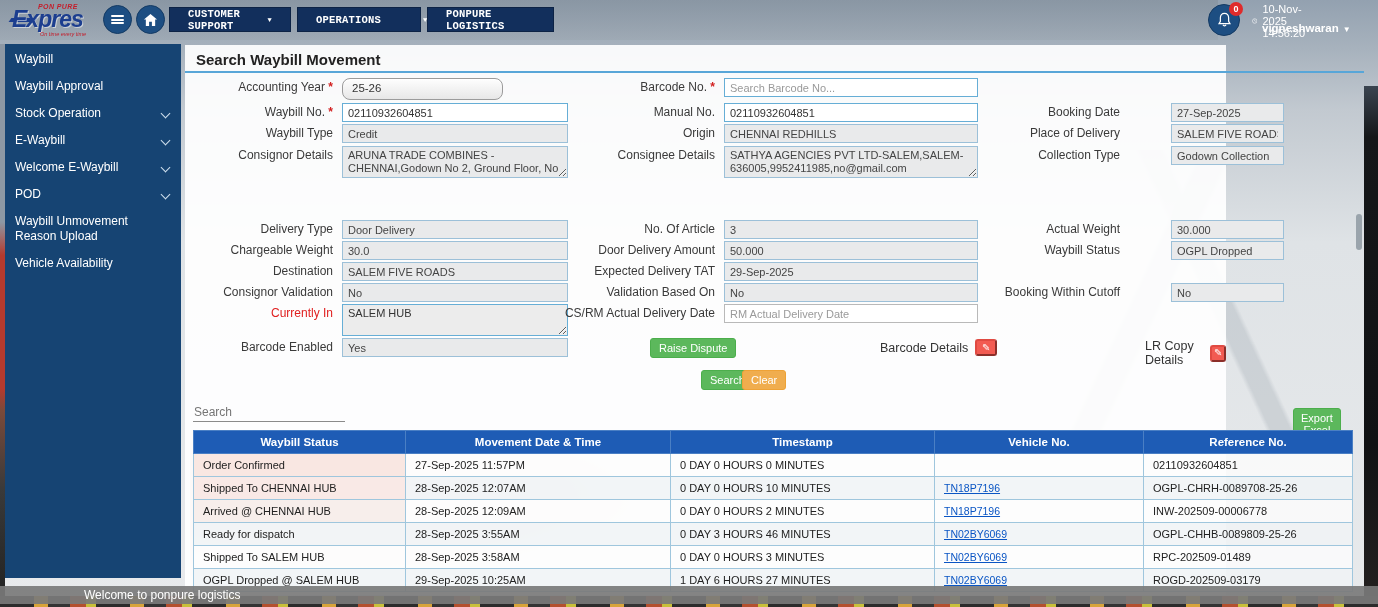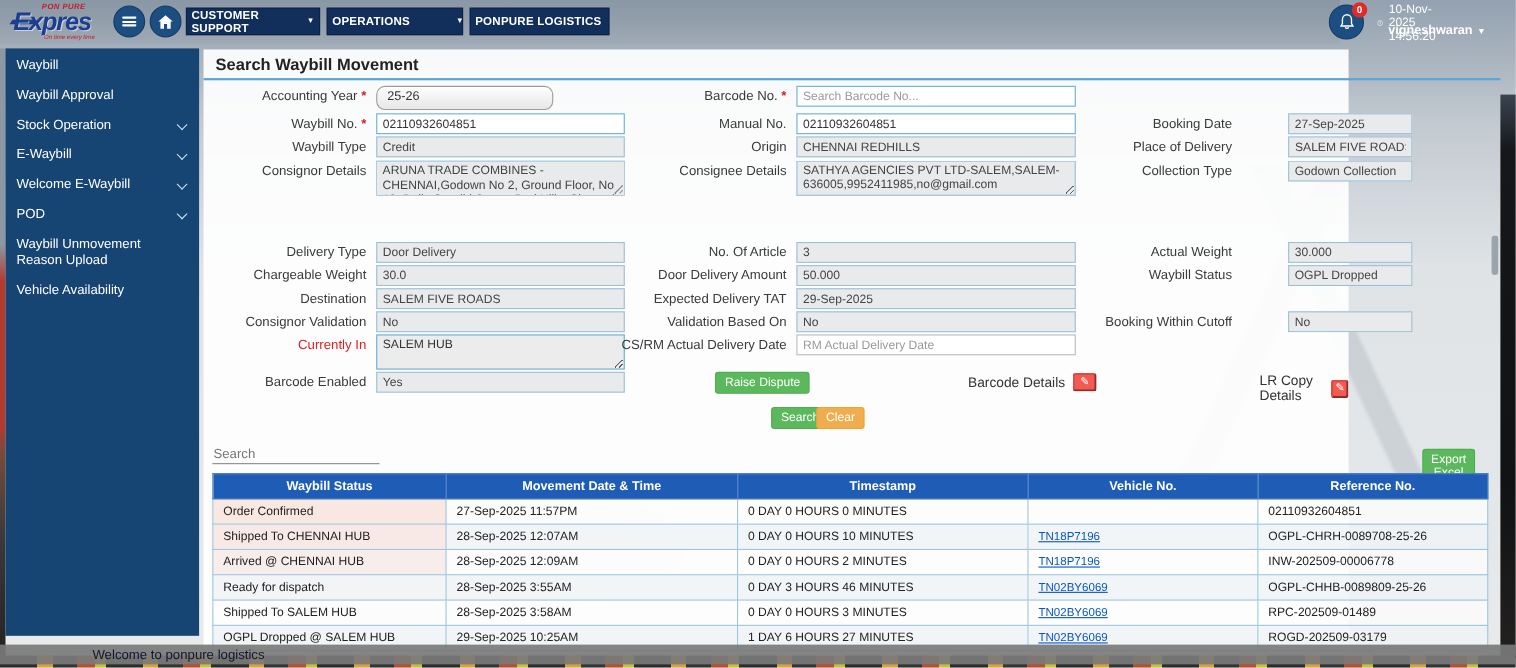--- a/index.html
+++ b/index.html
@@ -28,21 +28,21 @@
   .logo .brand-main { position:absolute; left:2px; top:4px; color:#1c3e8f; font-size:23px; font-weight:bold; font-style:italic; letter-spacing:-1px; text-shadow:1px 1px 0 rgba(255,255,255,.5); }
   .logo .swoosh { position:absolute; left:0; top:16px; width:26px; height:4px; background:#1c3e8f; transform:skewX(-35deg); }
   .logo .tagline { position:absolute; left:30px; top:29px; color:#c41d2a; font-size:5.5px; font-style:italic; white-space:nowrap; }
   .circle-btn { position:absolute; top:5px; width:29px; height:29px; border-radius:50%; background:#1d4e82; border:1px solid #143a63;
                 display:flex; align-items:center; justify-content:center; cursor:pointer; }
   .hamburger { left:103px; }
   .home { left:136px; }
   .bars { width:13px; height:9px; display:flex; flex-direction:column; justify-content:space-between; }
   .bars i { display:block; height:2px; background:#fff; border-radius:1px; }
   .nav-btn { position:absolute; top:7px; height:25px; background:#122f5c; border:1px solid #0d2345; color:#fff;
-             font-size:10.5px; font-weight:bold; letter-spacing:.2px; display:flex; align-items:center; padding:0 4px; cursor:pointer; }
+             font-size:10.5px; font-weight:bold; letter-spacing:.2px; display:flex; align-items:center; padding:0 18px; cursor:pointer;font-family:Liberation Mono, monospace; }
   .nav-btn .caret { margin-left:14px; font-size:7px; }
   .nav-0 { left:169px; width:122px; }
   .nav-1 { left:297px; width:124px; }
   .nav-2 { left:427px; width:127px; }
   .bell-wrap { position:absolute; left:1208px; top:4px; width:32px; height:32px; border-radius:50%; background:#1d4e82; border:1px solid #143a63;
                display:flex; align-items:center; justify-content:center; cursor:pointer; }
   .badge { position:absolute; left:20px; top:-3px; min-width:14px; height:14px; border-radius:7px; background:#e02b2b; color:#fff;
            font-size:9px; font-weight:bold; display:flex; align-items:center; justify-content:center; padding:0 3px; }
   .datetime { position:absolute; left:1252px; top:3px; color:#fff; font-size:11px; display:flex; align-items:center; gap:5px; }
   .username { position:absolute; left:1262px; top:22px; color:#fff; font-size:11.5px; font-weight:bold; cursor:pointer; }
@@ -95,21 +95,21 @@
   table.grid tr:nth-child(1) td:first-child { background:rgba(248,228,223,.9); }
   table.grid tr:nth-child(2) td:first-child { background:rgba(248,231,227,.9);margin-left:37px; }
   table.grid tr:nth-child(3) td:first-child { background:rgba(246,236,233,.9); }
   a.vlink { color:#0a55c4; font-size:10.5px; text-decoration:underline; cursor:pointer; }
 
   .vscroll { position:absolute; left:1356px; top:214px; width:6px; height:36px; background:#9aa4ac; border-radius:3px; z-index:2; cursor:grab; }
 
   
   .footer { position:absolute; left:0; top:586px; width:1378px; height:18px; background:rgba(122,122,122,.92); z-index:5;
             display:flex; align-items:center; }
-  .footer span { color:#0f172a; font-size:12px; margin-left:84px; }
+  .footer span { color:#ffffff; font-size:12px; margin-left:84px; }
 
   svg { display:block; }
 </style>
 </head>
 <body>
 
 <div class="bg-layer bg-left-strip"></div>
 <div class="bg-layer bg-plane"></div>
 <div class="bg-layer bg-red-blob"></div>
 <div class="bg-layer bg-right-dark"></div>

